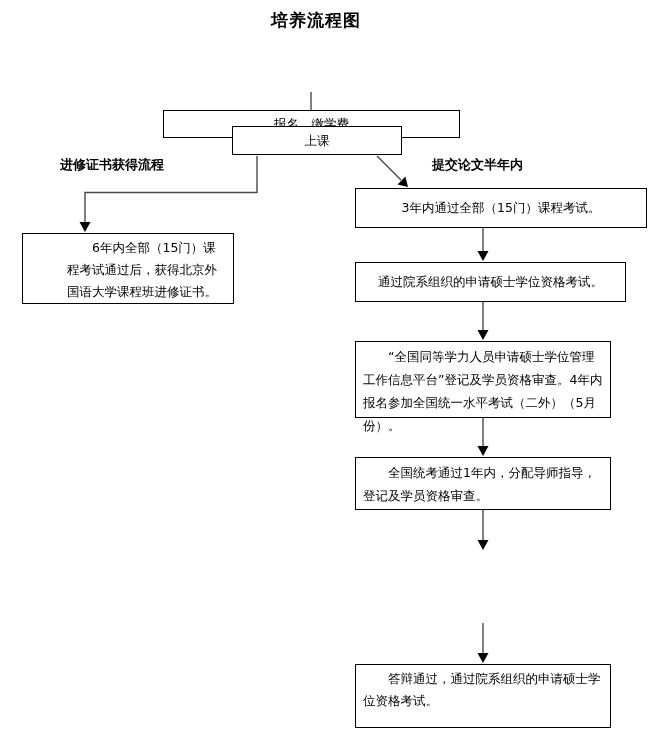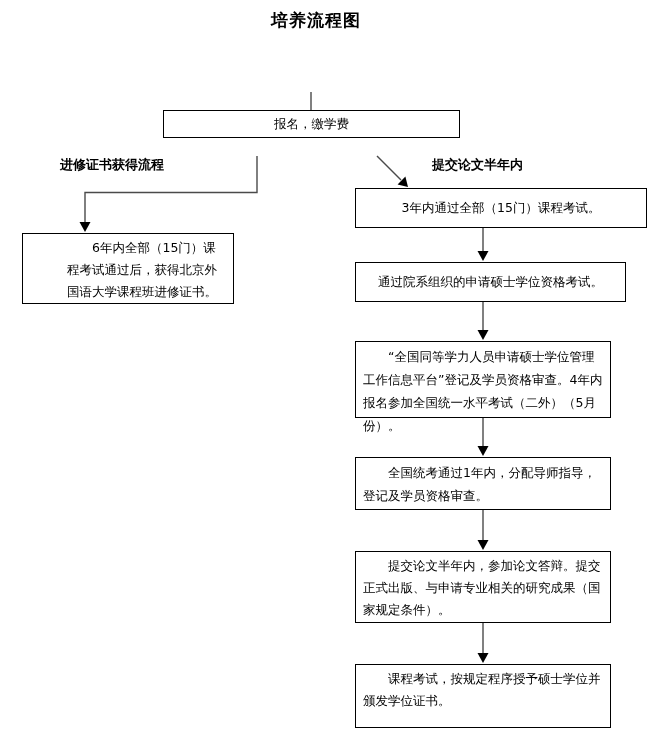--- a/index.html
+++ b/index.html
@@ -100,32 +100,32 @@
       <polygon points="477.5,540 488.5,540 483,550" fill="#000000" stroke="none"></polygon>
     </g>
     <g>
       <path d="M483 623 L483 654"></path>
       <polygon points="477.5,653 488.5,653 483,663" fill="#000000" stroke="none"></polygon>
     </g>
   </svg>
 
   <div class="box center" id="box-enroll">报名，缴学费</div>
 
+  <div class="box center" id="box-class">上课</div>
 
   <div class="branch-label" id="label-left">进修证书获得流程</div>
 
   <div class="branch-label" id="label-right">提交论文半年内</div>
 
   <div class="box multi" id="box-l1">6年内全部（15门）课程考试通过后，获得北京外国语大学课程班进修证书。</div>
 
   <div class="box center" id="box-r1">3年内通过全部（15门）课程考试。</div>
 
   <div class="box center" id="box-r2">通过院系组织的申请硕士学位资格考试。</div>
 
   <div class="box multi" id="box-r3">“全国同等学力人员申请硕士学位管理工作信息平台”登记及学员资格审查。4年内报名参加全国统一水平考试（二外）（5月份）。</div>
 
   <div class="box multi" id="box-r4">全国统考通过1年内，分配导师指导，登记及学员资格审查。</div>
 
-  <div class="box multi" id="box-r5">提交论文半年内，参加论文答辩。提交正式出版、与申请专业相关的研究成果（国家规定条件）。</div>
 
-  <div class="box multi" id="box-r6">课程考试，按规定程序授予硕士学位并颁发学位证书。</div>
+  <div class="box multi" id="box-r6">答辩通过，通过院系组织的申请硕士学位资格考试。</div>
 
 </div>
 
 </body></html>

